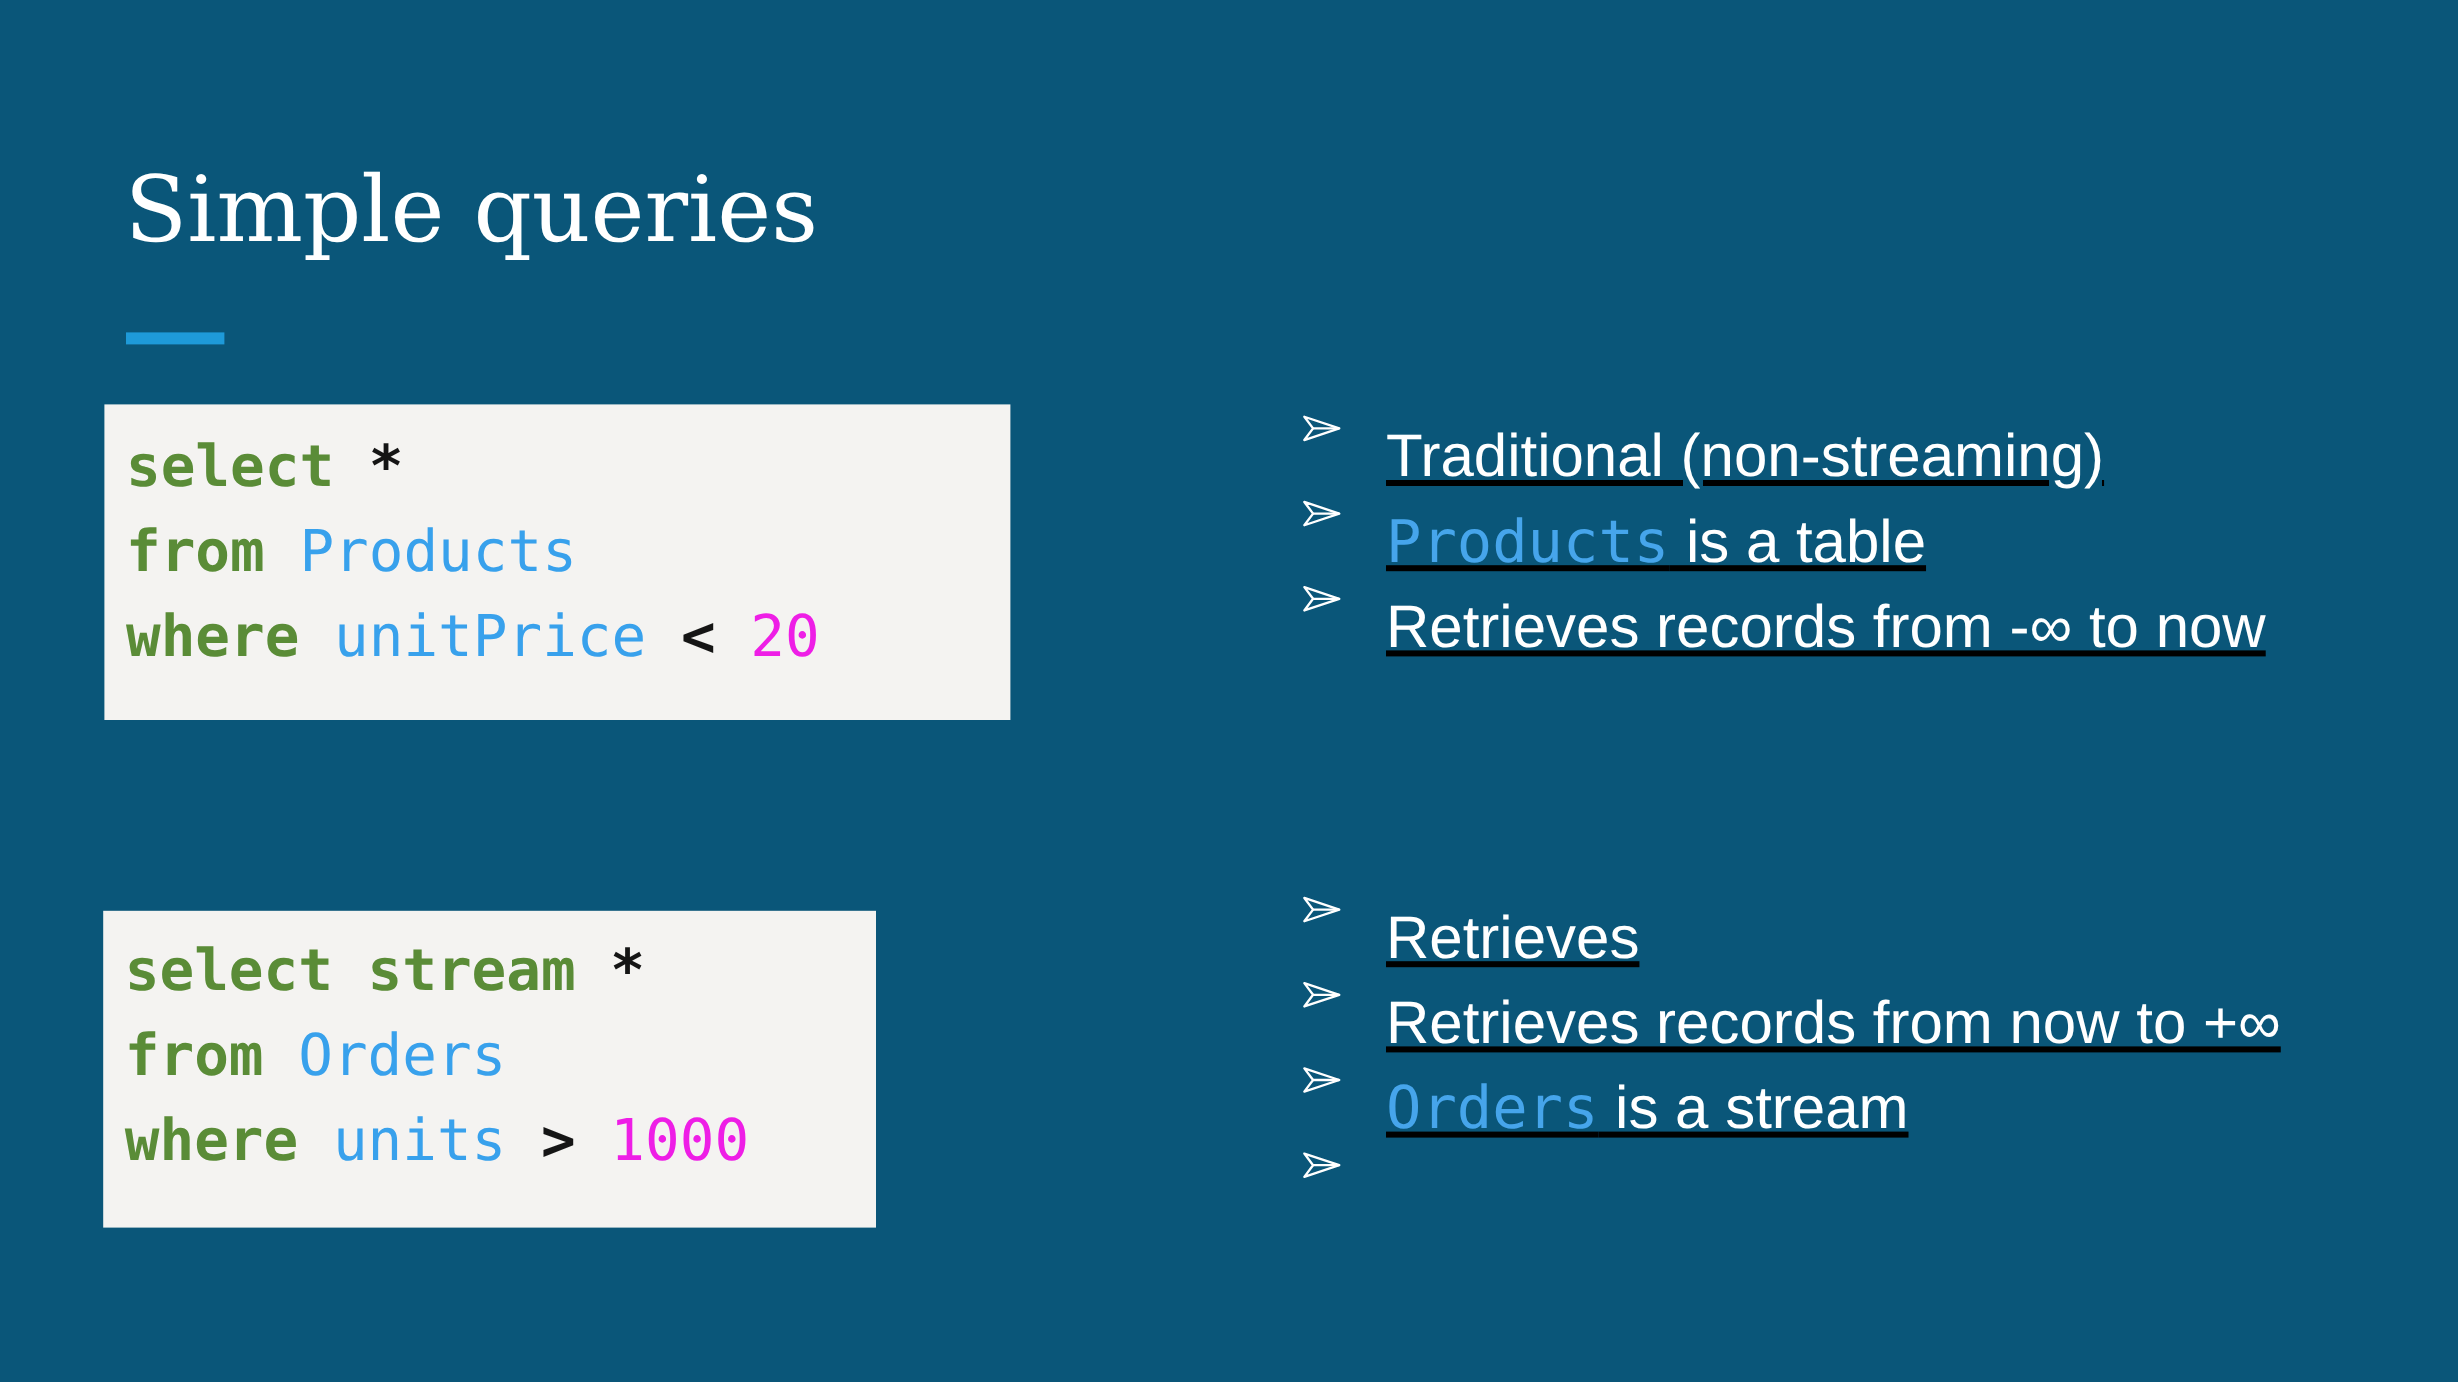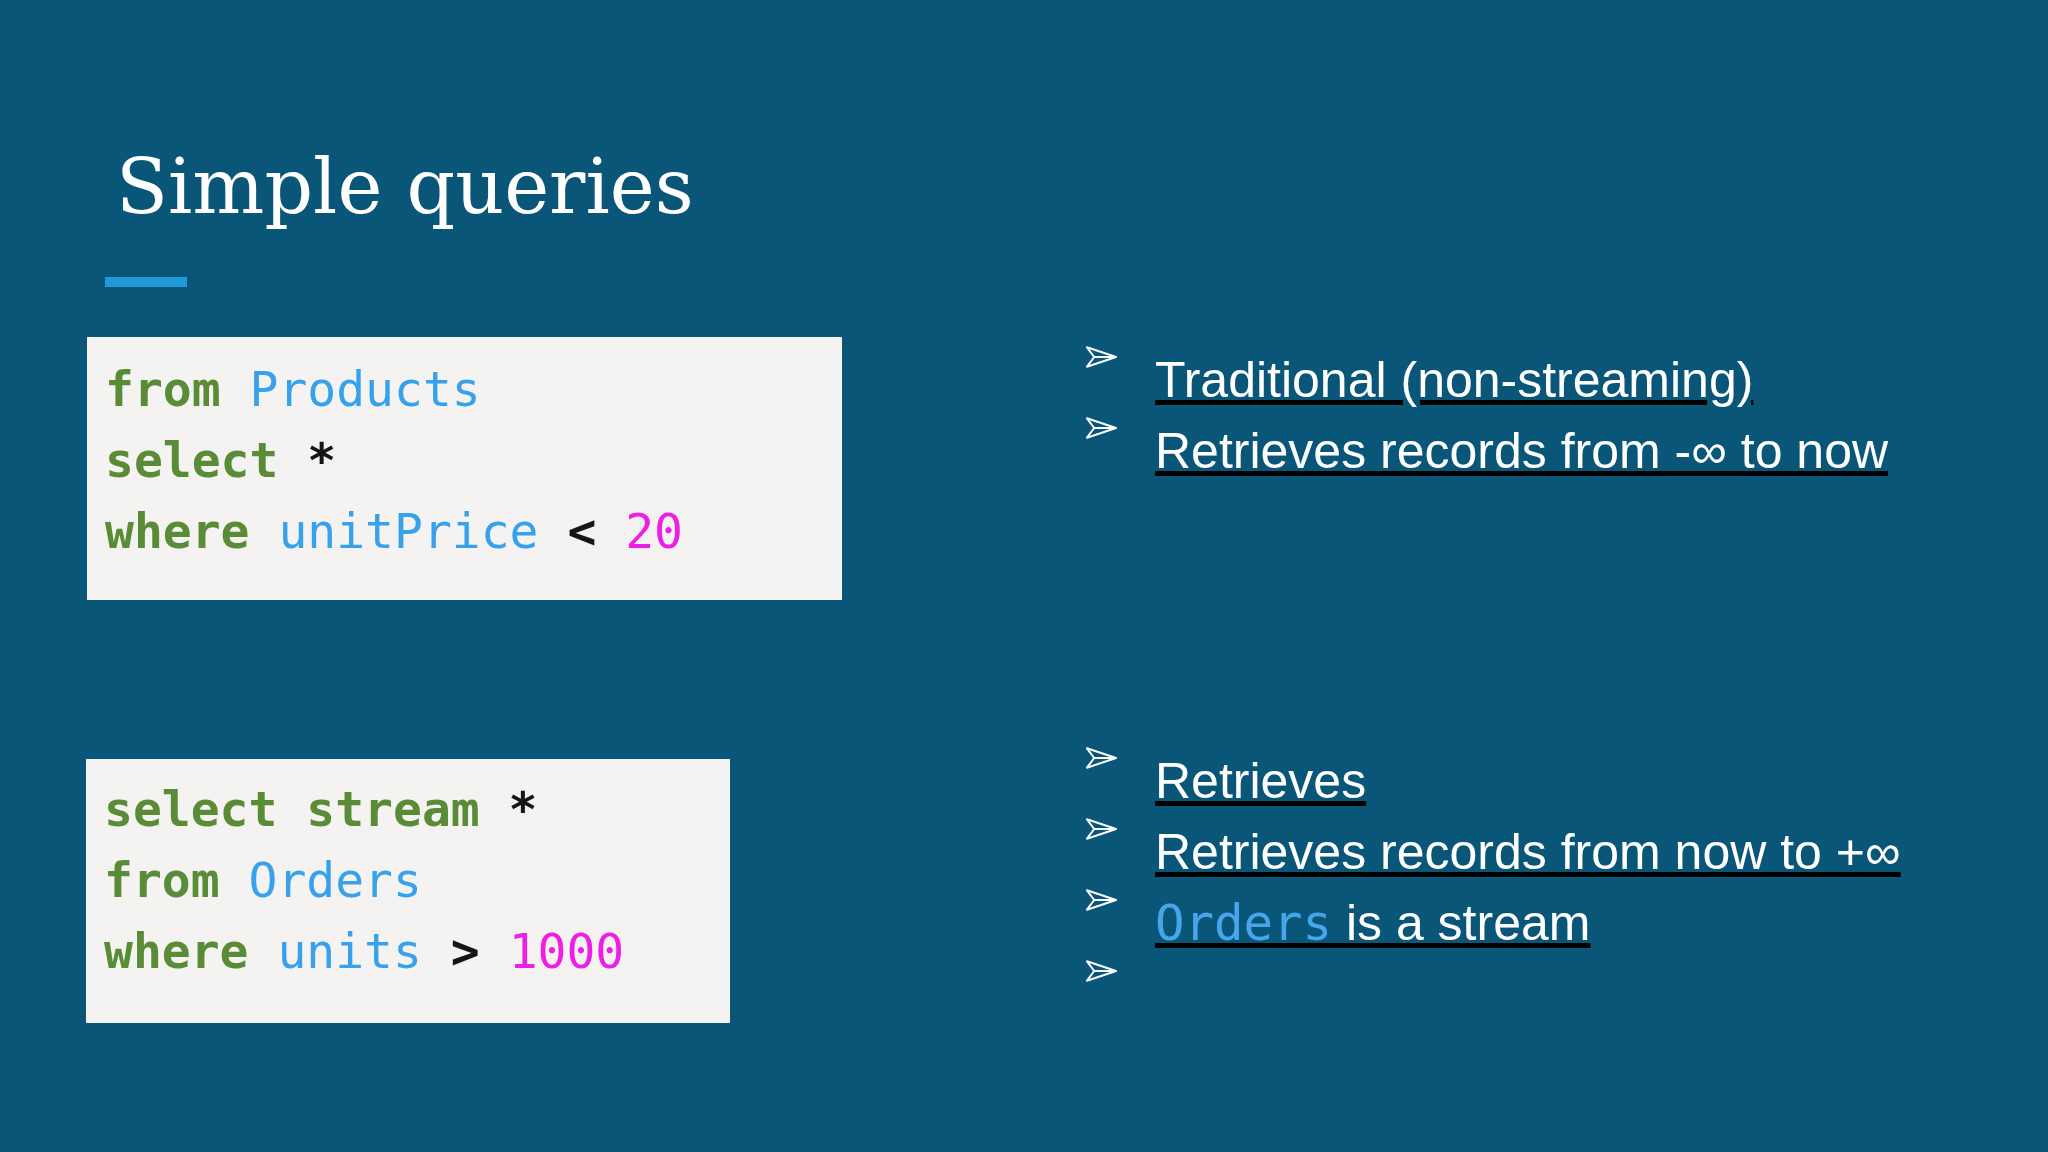--- a/index.html
+++ b/index.html
@@ -5,21 +5,21 @@
   html,body{margin:0;padding:0;background:#063c57;}
   .slide{
     position:relative;
     width:2048px;height:1152px;
     background:var(--bg,#0a5679);
     overflow:hidden;
     font-family:"Liberation Sans", sans-serif;
   }
   .title{
     position:absolute;left:104px;top:137px;
-    margin:12px;
+    margin:0;
     font-family:"DejaVu Serif", serif;
     font-size:76px;font-weight:500;line-height:1;
     color:#ffffff;
     letter-spacing:0px;
   }
   .accent-bar{
     position:absolute;left:105px;top:277px;
     width:82px;height:10px;
     background:var(--accent,#1e9ad9);
   }
@@ -55,39 +55,48 @@
   }
 </style>
 </head>
 <body>
 
 <div class="slide" style="--bg: #0a5679; --accent: #1e9ad9; --codebg: #f4f3f1; --kw: #5a8c37; --id: #38a1ec; --num: #ee1ee6; --op: #151515; --inline: #46a5eb;">
   <h1 class="title">Simple queries</h1>
   <div class="accent-bar"></div>
 
   <div class="code-box box1">
+      <div class="code-line"><span class="tok tok-kw">select</span><span class="tok tok-pl"> </span><span class="tok tok-op">*</span></div>
       <div class="code-line"><span class="tok tok-kw">from</span><span class="tok tok-pl"> </span><span class="tok tok-id">Products</span></div>
-      <div class="code-line"><span class="tok tok-kw">select</span><span class="tok tok-pl"> </span><span class="tok tok-op">*</span></div>
       <div class="code-line"><span class="tok tok-kw">where</span><span class="tok tok-pl"> </span><span class="tok tok-id">unitPrice</span><span class="tok tok-pl"> </span><span class="tok tok-op">&lt;</span><span class="tok tok-pl"> </span><span class="tok tok-num">20</span></div>
     </div>
   <div class="code-box box2">
       <div class="code-line"><span class="tok tok-kw">select stream</span><span class="tok tok-pl"> </span><span class="tok tok-op">*</span></div>
       <div class="code-line"><span class="tok tok-kw">from</span><span class="tok tok-pl"> </span><span class="tok tok-id">Orders</span></div>
       <div class="code-line"><span class="tok tok-kw">where</span><span class="tok tok-pl"> </span><span class="tok tok-id">units</span><span class="tok tok-pl"> </span><span class="tok tok-op">&gt;</span><span class="tok tok-pl"> </span><span class="tok tok-num">1000</span></div>
     </div>
 
   <div class="bullets list1">
       <div class="bullet-row">
         <div class="arrow-cell">
   <svg viewBox="0 0 34 24" fill="none" xmlns="http://www.w3.org/2000/svg">
     <path d="M2 2 L32 12 L2 22 L9.5 12 Z" stroke="#ffffff" stroke-width="2" stroke-linejoin="round" fill="none"></path>
     <path d="M9.5 12 L32 12" stroke="#ffffff" stroke-width="2" fill="none"></path>
   </svg>
 </div>
         <div class="bullet-text"><span class="run-plain">Traditional (non-streaming)</span></div>
+      </div>
+      <div class="bullet-row">
+        <div class="arrow-cell">
+  <svg viewBox="0 0 34 24" fill="none" xmlns="http://www.w3.org/2000/svg">
+    <path d="M2 2 L32 12 L2 22 L9.5 12 Z" stroke="#ffffff" stroke-width="2" stroke-linejoin="round" fill="none"></path>
+    <path d="M9.5 12 L32 12" stroke="#ffffff" stroke-width="2" fill="none"></path>
+  </svg>
+</div>
+        <div class="bullet-text"><span class="run-code">Products</span><span class="run-plain"> is a table</span></div>
       </div>
       <div class="bullet-row">
         <div class="arrow-cell">
   <svg viewBox="0 0 34 24" fill="none" xmlns="http://www.w3.org/2000/svg">
     <path d="M2 2 L32 12 L2 22 L9.5 12 Z" stroke="#ffffff" stroke-width="2" stroke-linejoin="round" fill="none"></path>
     <path d="M9.5 12 L32 12" stroke="#ffffff" stroke-width="2" fill="none"></path>
   </svg>
 </div>
         <div class="bullet-text"><span class="run-plain">Retrieves records from -∞ to now</span></div>
       </div>

